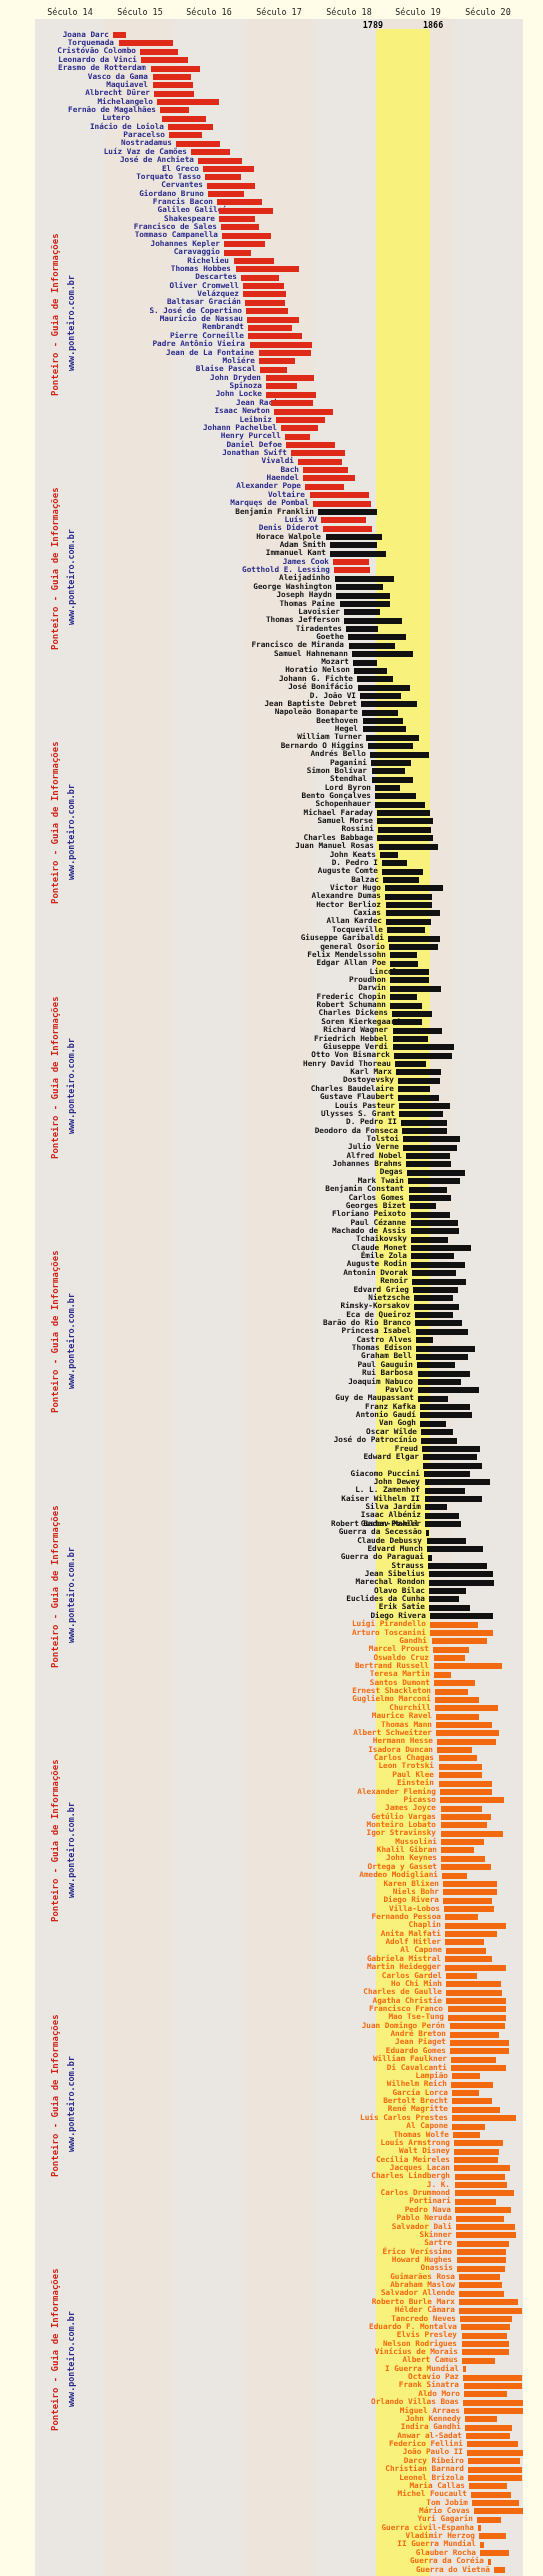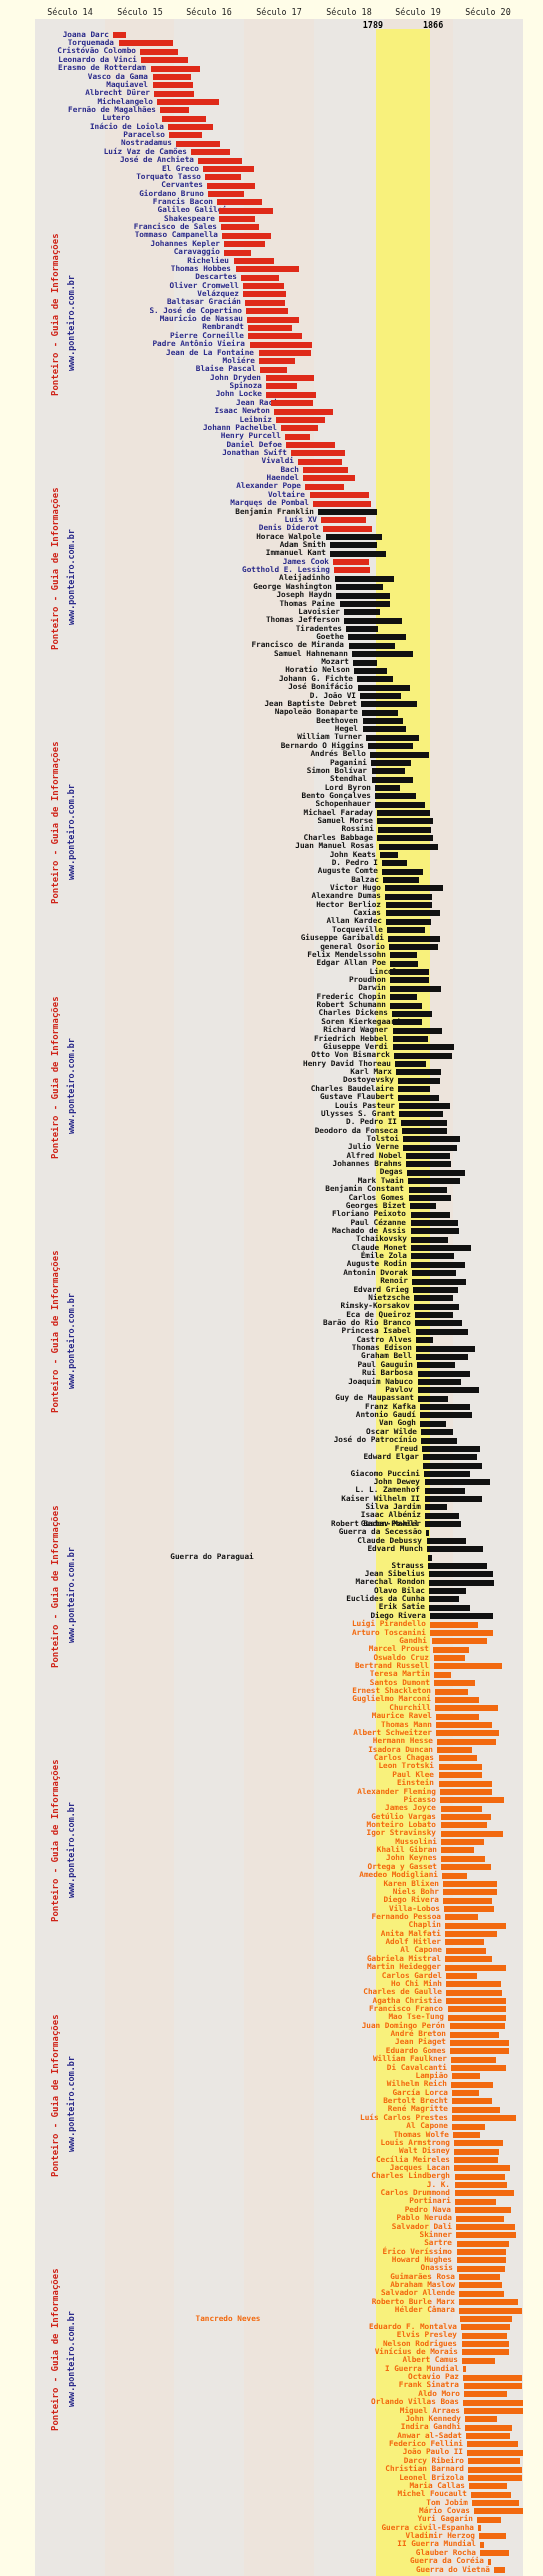--- a/index.html
+++ b/index.html
@@ -791,21 +791,21 @@
       </div>
       <div>
         <div class="row-label" style="top: 1537px; left: 0px; width: 422px; color: rgb(17, 17, 17);">Claude Debussy</div>
         <div class="bar" style="top: 1538px; left: 427px; width: 39px; background: rgb(17, 17, 17);"></div>
       </div>
       <div>
         <div class="row-label" style="top: 1545px; left: 0px; width: 423px; color: rgb(17, 17, 17);">Edvard Munch</div>
         <div class="bar" style="top: 1546px; left: 427px; width: 56px; background: rgb(17, 17, 17);"></div>
       </div>
       <div>
-        <div class="row-label" style="top: 1553px; left: 0px; width: 424px; color: rgb(17, 17, 17); text-align: center;">Guerra do Paraguai</div>
+        <div class="row-label" style="top: 1553px; left: 0px; width: 424px; color: rgb(17, 17, 17);">Guerra do Paraguai</div>
         <div class="bar" style="top: 1555px; left: 428px; width: 4.2px; background: rgb(17, 17, 17);"></div>
       </div>
       <div>
         <div class="row-label" style="top: 1562px; left: 0px; width: 424px; color: rgb(17, 17, 17);">Strauss</div>
         <div class="bar" style="top: 1563px; left: 428px; width: 59px; background: rgb(17, 17, 17);"></div>
       </div>
       <div>
         <div class="row-label" style="top: 1570px; left: 0px; width: 425px; color: rgb(17, 17, 17);">Jean Sibelius</div>
         <div class="bar" style="top: 1571px; left: 429px; width: 64px; background: rgb(17, 17, 17);"></div>
       </div>
@@ -1155,21 +1155,21 @@
       </div>
       <div>
         <div class="row-label" style="top: 2298px; left: 0px; width: 455px; color: rgb(242, 105, 15);">Roberto Burle Marx</div>
         <div class="bar" style="top: 2299px; left: 459px; width: 59px; background: rgb(242, 105, 15);"></div>
       </div>
       <div>
         <div class="row-label" style="top: 2306px; left: 0px; width: 455px; color: rgb(242, 105, 15);">Hélder Câmara</div>
         <div class="bar" style="top: 2308px; left: 459px; width: 63px; background: rgb(242, 105, 15);"></div>
       </div>
       <div>
-        <div class="row-label" style="top: 2315px; left: 0px; width: 456px; color: rgb(242, 105, 15); text-align: center;">Tancredo Neves</div>
+        <div class="row-label" style="top: 2315px; left: 0px; width: 456px; color: rgb(242, 105, 15);">Tancredo Neves</div>
         <div class="bar" style="top: 2316px; left: 460px; width: 52px; background: rgb(242, 105, 15);"></div>
       </div>
       <div>
         <div class="row-label" style="top: 2323px; left: 0px; width: 457px; color: rgb(242, 105, 15);">Eduardo F. Montalva</div>
         <div class="bar" style="top: 2324px; left: 461px; width: 49px; background: rgb(242, 105, 15);"></div>
       </div>
       <div>
         <div class="row-label" style="top: 2331px; left: 0px; width: 457px; color: rgb(242, 105, 15);">Elvis Presley</div>
         <div class="bar" style="top: 2333px; left: 462px; width: 45px; background: rgb(242, 105, 15);"></div>
       </div>

